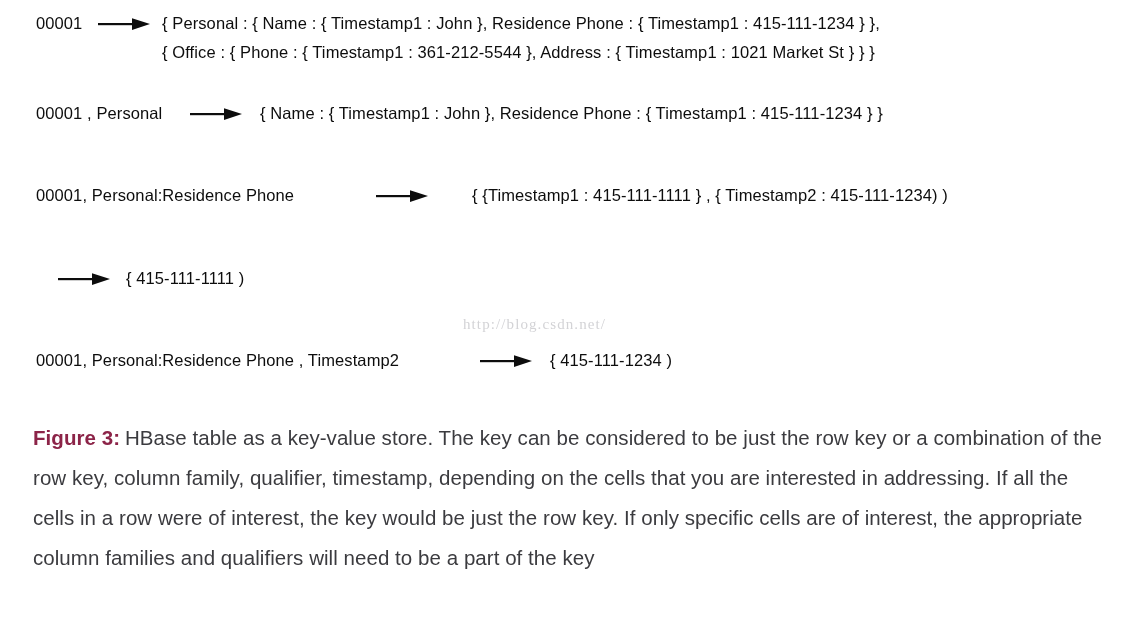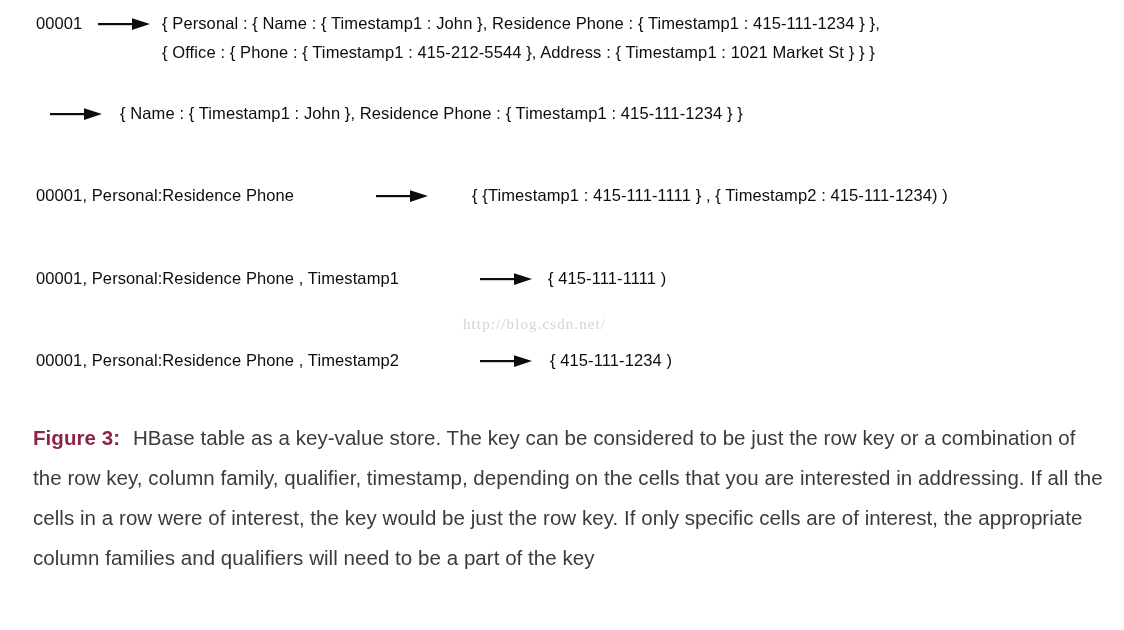--- a/index.html
+++ b/index.html
@@ -122,21 +122,21 @@
     font-family: "Liberation Sans", sans-serif;
     font-size: 20.5px;
     line-height: 40px;
     color: #3b3b3f;
     letter-spacing: 0.05px;
   }
 
   .caption-label {
     font-weight: bold;
     color: #8c2448;
-    margin-right: 13px;
+    margin-right: 5px;
   }
 
   .caption-text {
     color: #3b3b3f;
   }
 </style>
 </head>
 <body>
 
 <div class="figure-area">
@@ -146,25 +146,26 @@
     <div class="mapping-row" id="row-0">
       <span class="row-key">00001</span>
       <span class="arrow-cell">
         <svg class="arrow-svg" width="52" height="14" viewBox="0 0 52 14" aria-hidden="true">
           <rect x="0" y="6" width="38" height="2.2" fill="#0d0d0d"></rect>
           <polygon points="34,1.2 52,7.1 34,13" fill="#0d0d0d"></polygon>
         </svg>
       </span>
       <span class="row-value">
         <span class="value-line">{ Personal : { Name : { Timestamp1 : John }, Residence Phone : { Timestamp1 : 415-111-1234 } },</span>
-        <span class="value-line">{ Office : { Phone : { Timestamp1 : 415-212-5544 }, Address : { Timestamp1 : 1021 Market St } } }</span>
+        <span class="value-line">{ Office : { Phone : { Timestamp1 : 361-212-5544 }, Address : { Timestamp1 : 1021 Market St } } }</span>
       </span>
     </div>
 
     <div class="mapping-row" id="row-1">
+      <span class="row-key">00001 , Personal</span>
       <span class="arrow-cell">
         <svg class="arrow-svg" width="52" height="14" viewBox="0 0 52 14" aria-hidden="true">
           <rect x="0" y="6" width="38" height="2.2" fill="#0d0d0d"></rect>
           <polygon points="34,1.2 52,7.1 34,13" fill="#0d0d0d"></polygon>
         </svg>
       </span>
       <span class="row-value">
         <span class="value-line">{ Name : { Timestamp1 : John }, Residence Phone : { Timestamp1 : 415-111-1234 } }</span>
       </span>
     </div>
@@ -176,21 +177,20 @@
           <rect x="0" y="6" width="38" height="2.2" fill="#0d0d0d"></rect>
           <polygon points="34,1.2 52,7.1 34,13" fill="#0d0d0d"></polygon>
         </svg>
       </span>
       <span class="row-value">
         <span class="value-line">{ {Timestamp1 : 415-111-1111 } , { Timestamp2 : 415-111-1234) )</span>
       </span>
     </div>
 
     <div class="mapping-row" id="row-3">
-      <span class="row-key">00001, Personal:Residence Phone , Timestamp1</span>
       <span class="arrow-cell">
         <svg class="arrow-svg" width="52" height="14" viewBox="0 0 52 14" aria-hidden="true">
           <rect x="0" y="6" width="38" height="2.2" fill="#0d0d0d"></rect>
           <polygon points="34,1.2 52,7.1 34,13" fill="#0d0d0d"></polygon>
         </svg>
       </span>
       <span class="row-value">
         <span class="value-line">{ 415-111-1111 )</span>
       </span>
     </div>

